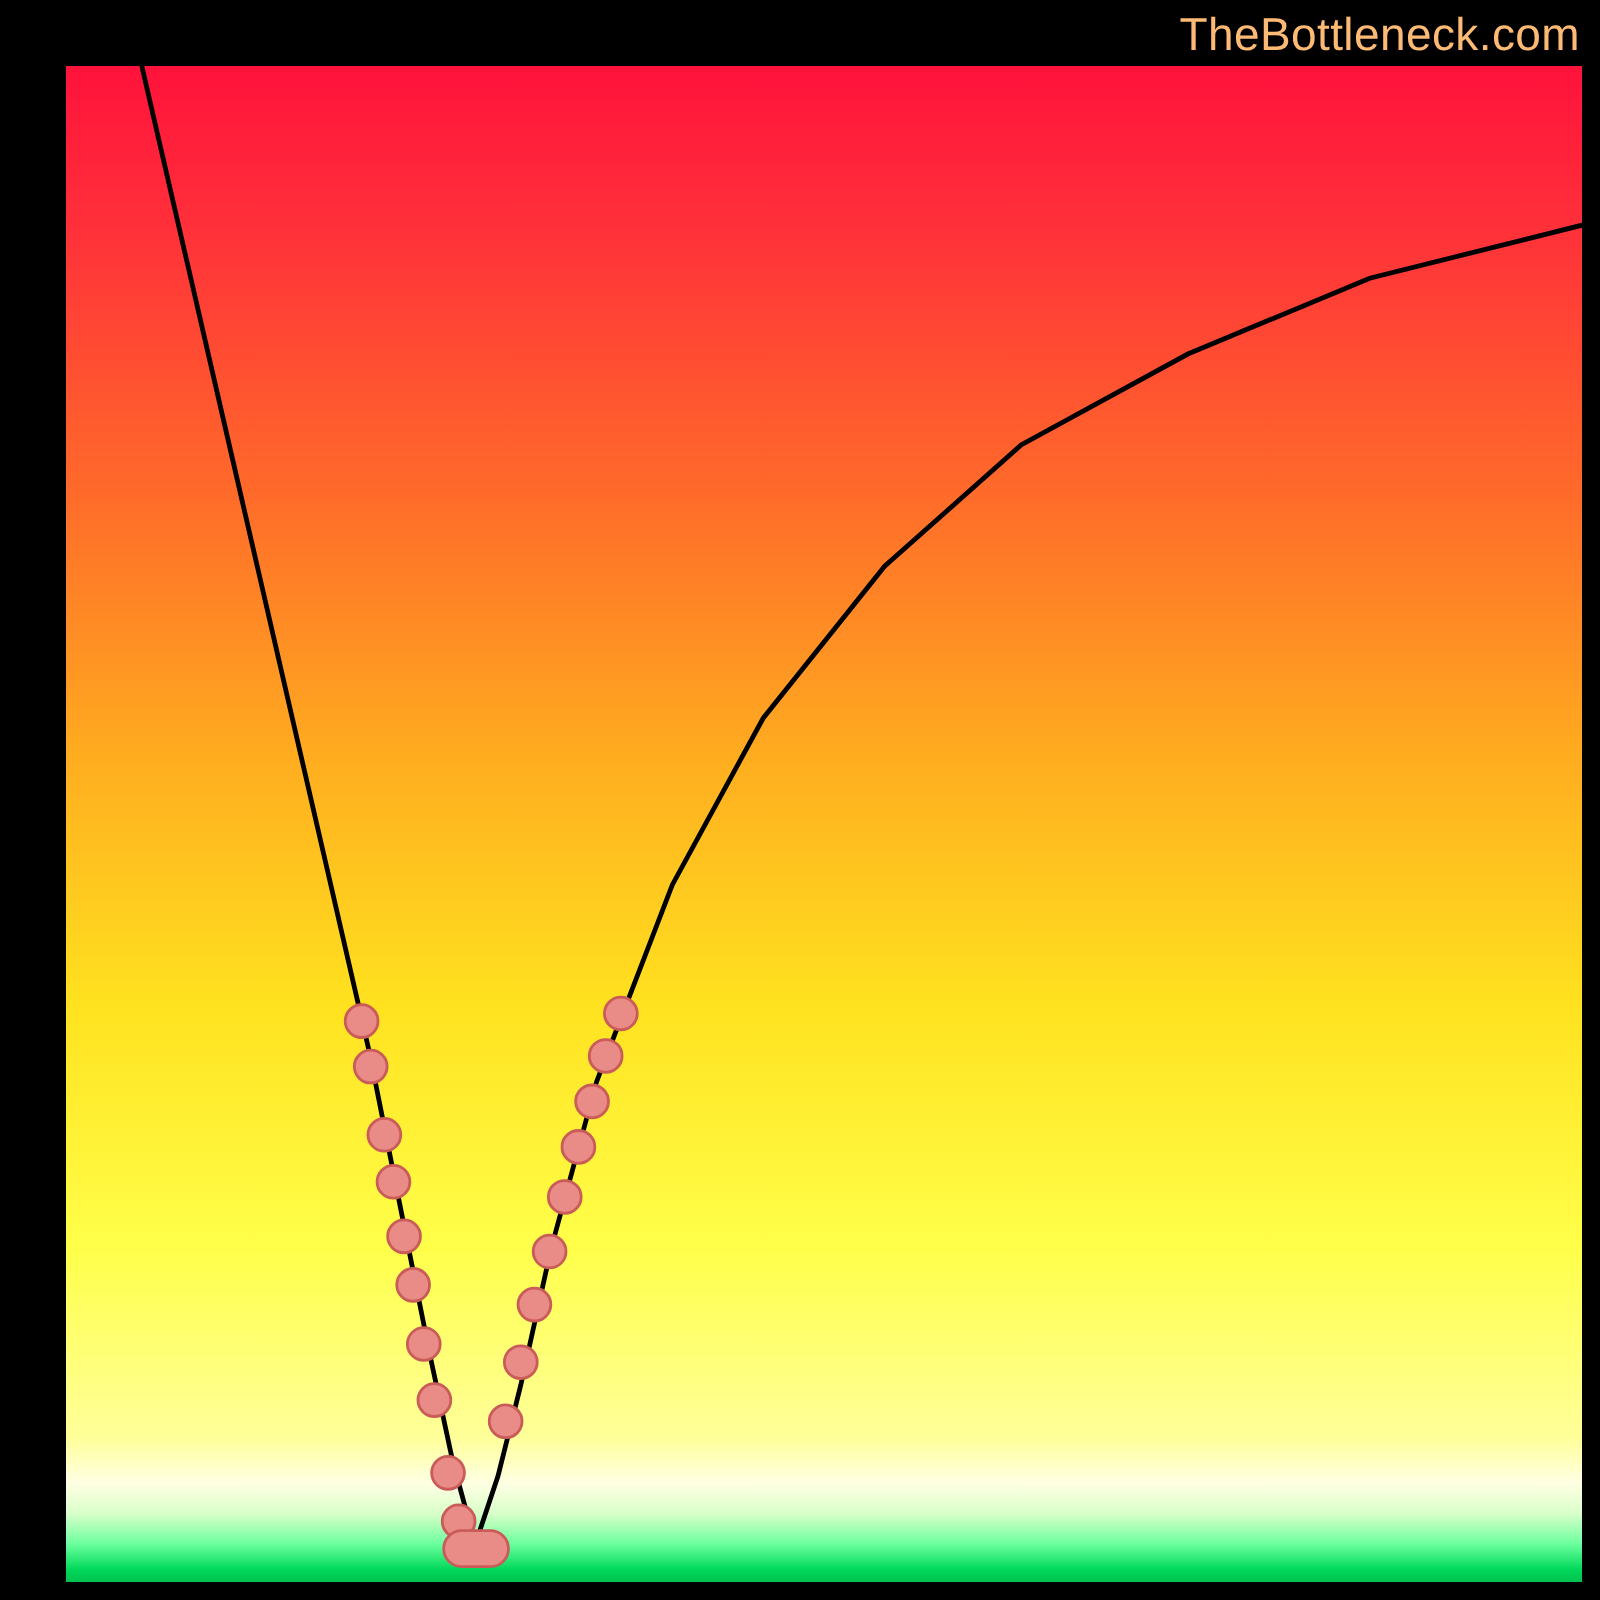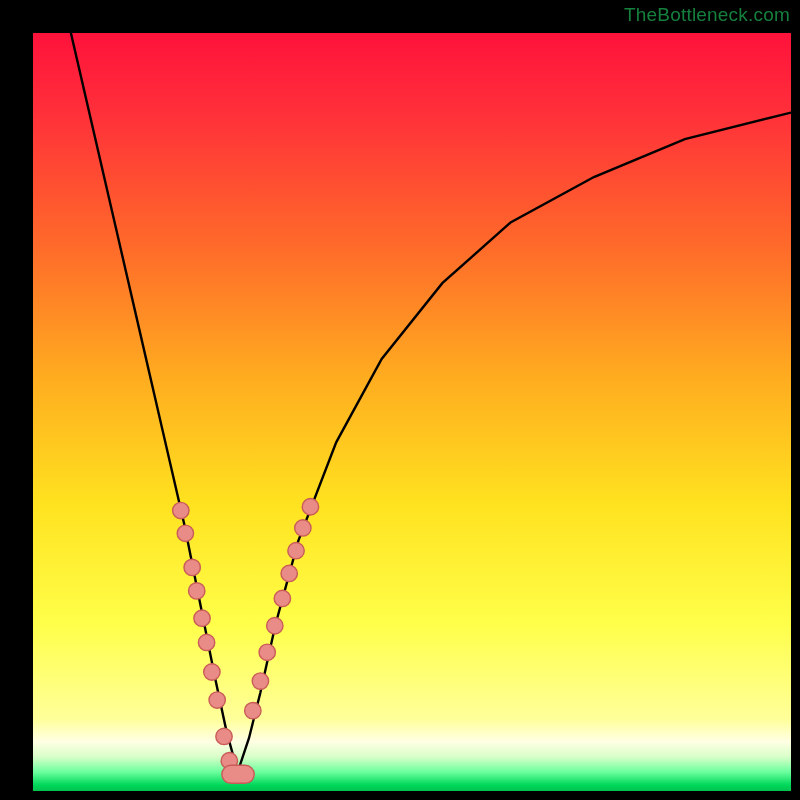--- a/index.html
+++ b/index.html
@@ -19,22 +19,22 @@
     position: absolute;
     left: 0; top: 0; width: 100%; height: 100%;
   }
   .curve, .dots {
     position: absolute; left: 0; top: 0; width: 100%; height: 100%;
     pointer-events: none;
   }
   .watermark {
     position: absolute;
     top: 4px; right: 10px;
-    color: #15803d;
-    font-size: 19px;
+    color: #fdba74;
+    font-size: 23px;
     font-weight: 400;
     letter-spacing: 0.2px;
   }
 </style>
 </head>
 <body>
 
 <div class="frame">
 
   <div class="plot">

